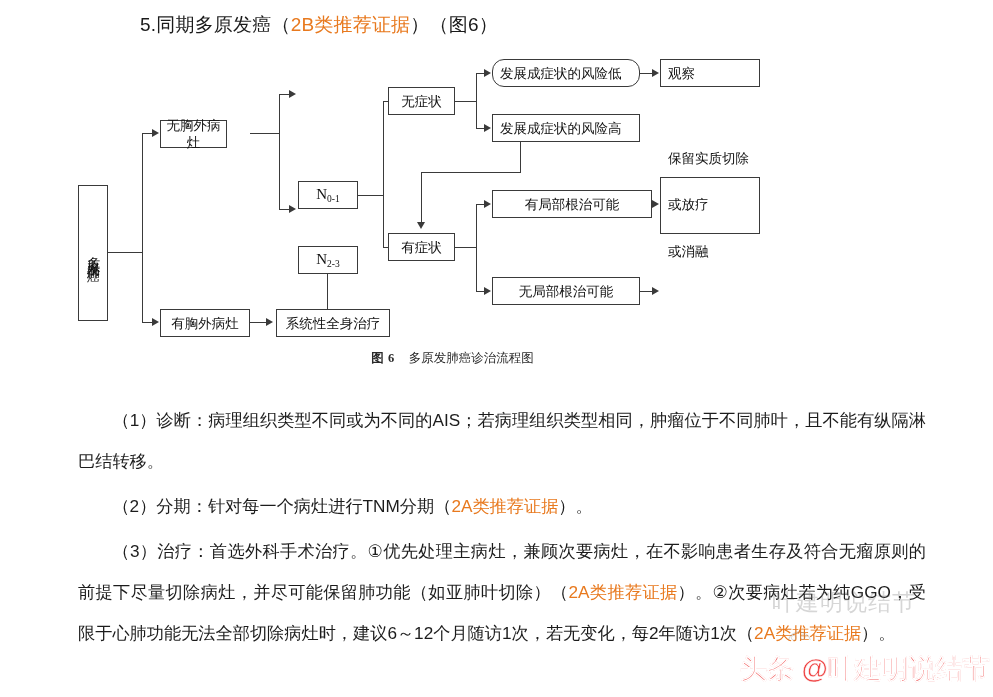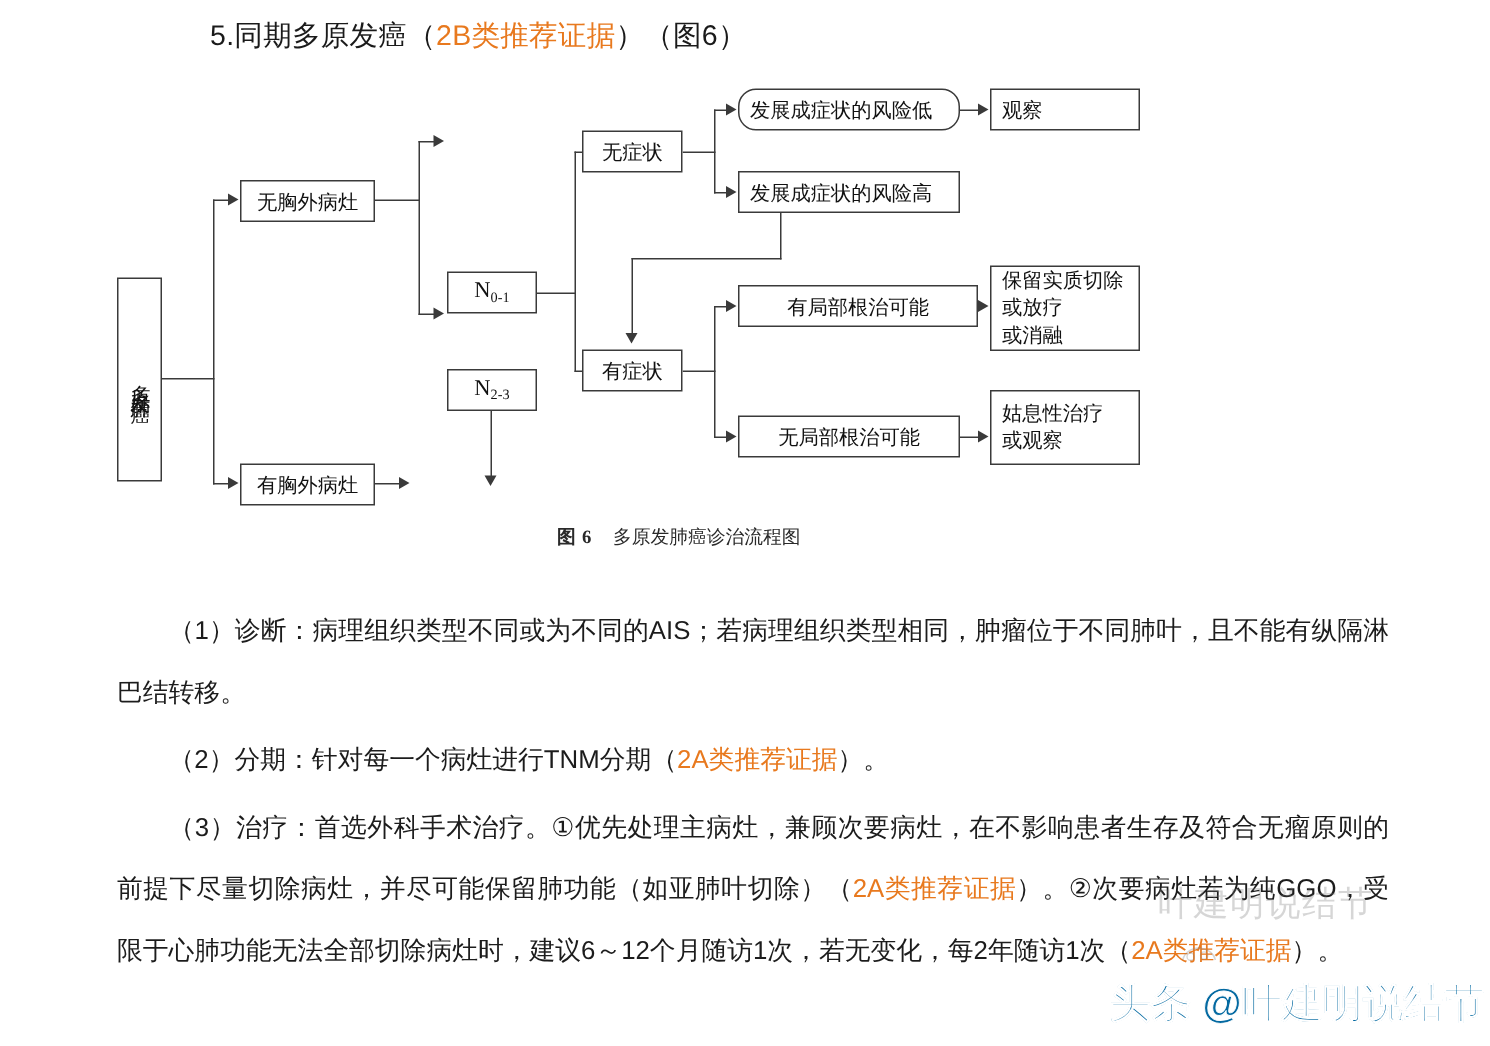--- a/index.html
+++ b/index.html
@@ -144,21 +144,21 @@
     white-space: nowrap;
     letter-spacing: 1px;
     z-index: 6;
   }
   .wm-main {
     position: absolute;
     left: 740px;
     top: 651px;
     font-size: 27px;
     font-weight: bold;
-    color: #0369a1;
+    color: #ef4444;
     white-space: nowrap;
     letter-spacing: 0px;
     z-index: 7;
     -webkit-text-stroke: 0.6px #ffffff;
     text-shadow: 0 0 2px #fff, 0 0 2px #fff;
   }
   .wm-logo {
     position: absolute;
     left: 784px;
     top: 626px;
@@ -179,21 +179,21 @@
 
     <div class="node vert" style="left:78px; top:135px; width:30px; height:136px;">多原发肺癌</div>
 
     <div class="ln lh" style="left:108px; top:202px; width:35px;"></div>
     <div class="ln lv" style="left:142px; top:83px; height:190px;"></div>
     <div class="ln lh" style="left:142px; top:83px; width:14px;"></div>
     <div class="ln lh" style="left:142px; top:272px; width:14px;"></div>
     <div class="arrow" style="left:152px; top:79px;"></div>
     <div class="arrow" style="left:152px; top:268px;"></div>
 
-    <div class="node" style="left:160px; top:70px; width:90px; height:28px;">无胸外病灶</div>
+    <div class="node" style="left:160px; top:70px; width:67px; height:28px;">无胸外病灶</div>
 
     <div class="node" style="left:160px; top:259px; width:90px; height:28px;">有胸外病灶</div>
 
     <div class="ln lh" style="left:250px; top:83px; width:30px;"></div>
     <div class="ln lv" style="left:279px; top:44px; height:116px;"></div>
     <div class="ln lh" style="left:279px; top:44px; width:14px;"></div>
     <div class="ln lh" style="left:279px; top:159px; width:14px;"></div>
     <div class="arrow" style="left:289px; top:40px;"></div>
     <div class="arrow" style="left:289px; top:155px;"></div>
 
@@ -211,20 +211,21 @@
     <div class="ln lh" style="left:383px; top:197px; width:10px;"></div>
     <div class="arrow" style="left:389px; top:47px;"></div>
     <div class="arrow" style="left:389px; top:193px;"></div>
 
     <div class="ln lv" style="left:327px; top:223px; height:48px;"></div>
     <div class="arrow-down" style="left:323px; top:267px;"></div>
 
     <div class="ln lh" style="left:250px; top:272px; width:20px;"></div>
     <div class="arrow" style="left:266px; top:268px;"></div>
 
+    <div class="node" style="left:276px; top:259px; width:114px; height:28px;">系统性全身治疗</div>
 
     <div class="node" style="left:388px; top:37px; width:67px; height:28px;">无症状</div>
 
     <div class="node" style="left:388px; top:183px; width:67px; height:28px;">有症状</div>
 
     <div class="ln lh" style="left:455px; top:51px; width:22px;"></div>
     <div class="ln lv" style="left:476px; top:23px; height:56px;"></div>
     <div class="ln lh" style="left:476px; top:23px; width:12px;"></div>
     <div class="ln lh" style="left:476px; top:78px; width:12px;"></div>
     <div class="arrow" style="left:484px; top:19px;"></div>
@@ -253,30 +254,26 @@
 
     <div class="node" style="left:492px; top:140px; width:160px; height:28px;">有局部根治可能</div>
 
     <div class="node" style="left:492px; top:227px; width:148px; height:28px;">无局部根治可能</div>
 
     <div class="ln lh" style="left:640px; top:154px; width:16px;"></div>
     <div class="arrow" style="left:652px; top:150px;"></div>
     <div class="ln lh" style="left:640px; top:241px; width:16px;"></div>
     <div class="arrow" style="left:652px; top:237px;"></div>
 
-    <div class="node multiline" style="left:660px; top:127px; width:100px; height:57px;">
+    <div class="node multiline" style="left:660px; top:127px; width:100px; height:57px;gap:28px;">
       <span>保留实质切除</span>
       <span>或放疗</span>
       <span>或消融</span>
     </div>
 
-    <div class="node multiline" style="left:660px; top:210px; width:100px; height:50px;">
-      <span>姑息性治疗</span>
-      <span>或观察</span>
-    </div>
 
   </div>
 
   <div class="fig-caption">
     <b>图 6</b><span class="cap-gap"></span><span>多原发肺癌诊治流程图</span>
   </div>
 </div>
 
 <div class="body-text">
   <p class="para p1"><span>（1）诊断：病理组织类型不同或为不同的AIS；若病理组织类型相同，肿瘤位于不同肺叶，且不能有纵隔淋巴结转移。</span></p>

